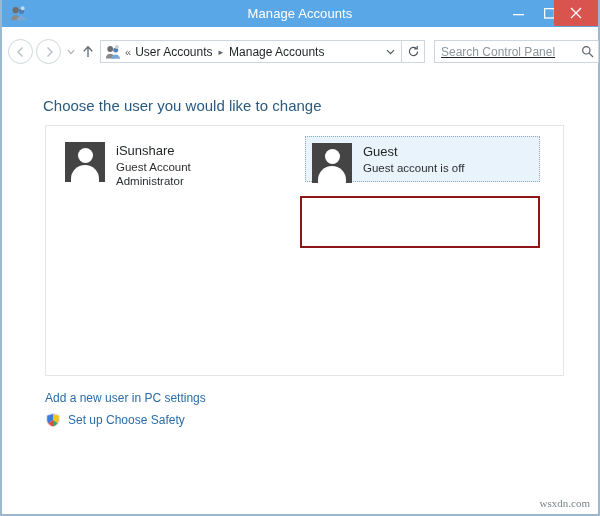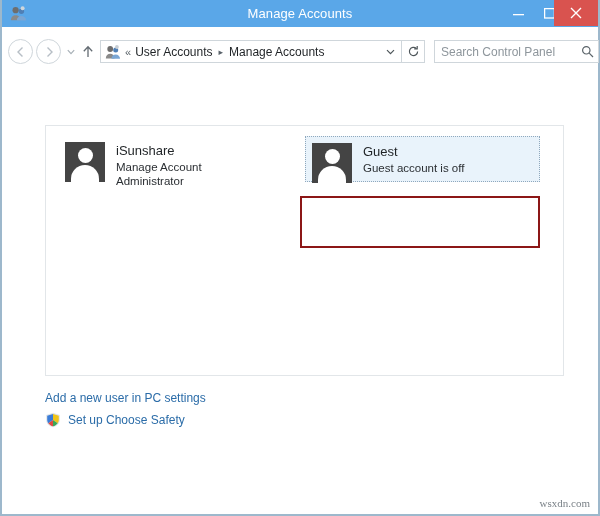--- a/index.html
+++ b/index.html
@@ -185,20 +185,21 @@
   #search-input {
     border: none;
     outline: none;
     flex: 1 1 auto;
     font-family: "Liberation Sans", sans-serif;
     font-size: 12px;
     color: #1f2326;
     background: transparent;
     padding: 0;
     min-width: 0;
+    text-decoration: underline;
   }
   #search-input::placeholder { color: #8e969c; opacity: 1; }
   #search-icon { flex: 0 0 auto; color: #5a6369; display: flex; align-items: center; }
 
   
   #content {
     position: relative;
     flex: 1 1 auto;
     background: #ffffff;
     overflow: hidden;
@@ -427,31 +428,32 @@
         <svg width="13" height="13" viewBox="0 0 13 13">
           <circle cx="5.3" cy="5.3" r="3.7" stroke="#5a6369" stroke-width="1.2" fill="none"></circle>
           <path d="M8.2 8.2 L12 12" stroke="#5a6369" stroke-width="1.2" fill="none"></path>
         </svg>
       </span>
     </div>
   </div>
 
   <div id="content">
 
+    <div id="page-title">Choose the user you would like to change</div>
 
     <div id="accounts-panel">
 
       <div class="account-tile" id="tile-isunshare">
         <div class="avatar">
           <div class="head"></div>
             <div class="body"></div>
         </div>
         <div class="acct-text">
           <div class="acct-name">iSunshare</div>
-          <div class="acct-line">Manage Account</div>
+          <div class="acct-line">Guest Account</div>
           <div class="acct-line">Administrator</div>
         </div>
       </div>
 
       <div class="account-tile" id="tile-guest">
         <div class="avatar">
           <div class="head"></div>
             <div class="body"></div>
         </div>
         <div class="acct-text">

